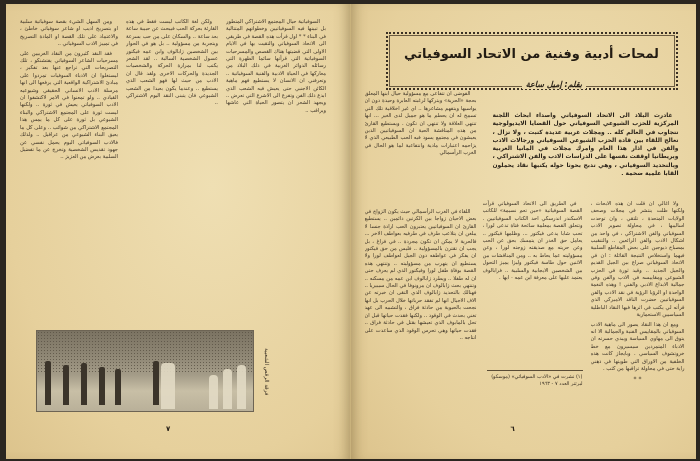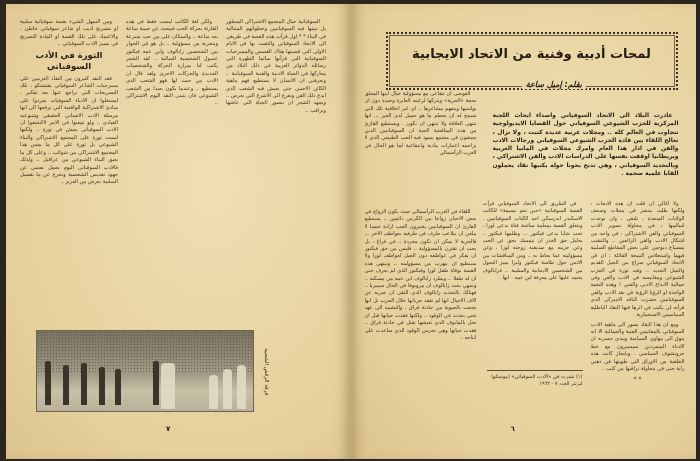--- a/index.html
+++ b/index.html
@@ -92,21 +92,20 @@
     font-size: 5px; line-height: 7px; color: #3d3326; }
 </style>
 </head>
 <body>
 
 <div class="spread">
 
   <div class="page left">
     <div class="col l-c1">
       <p>ومن السهل الشيء بقصة سوفياتية سلبية او بتصريح اديب او شاعر سوفياتي خاطئ ، والاعتماد على تلك القصة او المادة التصريح في تمييز الادب السوفياتي ..</p>
-      <p class="subhead">الثورة في الأدب السوفياتي</p>
       <p>فقد النقد كثيرون من النقاد الغربيين على مسرحيات الشاعر السوفياتي يفتشنكو ، تلك التصريحات التي تراجع عنها بعد تفكير ، ليستغلوا ان الادباء السوفيات تمردوا على مبادئ الاشتراكية الواقعية التي يرفعها الى انها مرسلة الادب الانساني الحقيقي وشيوعيه القيادي .. ولو تمعنوا في الامر لاكتشفوا ان الادب السوفياتي يعيش في ثورة .. ولكنها ليست ثورة على المجتمع الاشتراكي والبناء الشيوعي بل ثورة على كل ما يمس هذا المجتمع الاشتراكي من شوائب .. وعلى كل ما يعيق البناء الشيوعي من عراقيل .. ولذلك فالادب السوفياتي اليوم يحمل نفسي عن جهود تقديس الشخصية وتخرج عن ما تفضيل السلبية بعرض من العزيز ..</p>
     </div>
     <div class="col l-c2">
       <p>ولكن لغة الكاتب ليست فقط في هذه القارئة بحركة الحب فيبحث عن حبيبة ساعة بعد ساعة .. والسكان على من حب بسرعة وبتجربة من مسؤولية .. بل هو في الحوار بين الشخصين زابالوف وابن عمه فيكتور عسول الشخصية السالبة .. لقد الشعر يكتب لنا بمرارة الحركة والشخصيات الجديدة والحركات الاخرى ولقد قال ان الادب من حيث لها فهو الشعب الذي يستطيع .. وعندما يكون بعيدا من الشعب الشيوعي فان يتبنى النقد اليوم الاشتراكي ..</p>
     </div>
     <div class="col l-c3">
       <p>السوفياتية حيال المجتمع الاشتراكي المتطور بل تبينها فيه السوفياتيين وخطواتهم المتتالية في البناء * * اول قرأت هذه القصة في طريقي الى الاتحاد السوفياتي والتقيت بها في الايام الاولى التي قضيتها هناك القصص والمسرحيات السوفياتية التي قرأتها سائما الظهرة التي رسائله الدوائر الغربية في ذلك البلاد من معاركها في الحياة الادبية والفنية السوفياتية .. وتعرفني ان الانسان لا يستطيع فهم ماهية الكائن الاجنبي حتى يعيش فيه الشعب الذي ابدع ذلك الفن وتفرع الى الاشرع التي تعرض .. ويجهد الشعر ان يتصور الحياة التي عاشها ويراقب ..</p>
     </div>
 
     <div class="photo">
@@ -122,21 +121,21 @@
       <div class="ghost" style="left:186px;height:40px"></div>
       <div class="ghost" style="left:200px;height:44px"></div>
     </div>
     <div class="caption-vert">فرقة الرقص الشعبية</div>
 
     <div class="pagenum l-num">٧</div>
   </div>
 
   <div class="page right">
     <div class="title-box">
-      <div class="title">لمحات أدبية وفنية من الاتحاد الايجابية</div>
+      <div class="title">لمحات أدبية وفنية من الاتحاد السوفياتي</div>
     </div>
     <div class="byline">بقلم: إميل ساعة</div>
 
     <div class="col r-c0">
       <p>الفوضى ان تتفاعى مع مسؤولية حيال ابنها المعلق بحجة «الحرية» ويتركها لرغبته العابرة وحيدة دون ان يواسيها ويتفهم مشاعرها .. اي غير اخلاقية تلك التي تسمح له ان يحطم ما هو جميل لدى الغير ... انها تنتهي العلاقة ولا تنتهي ان تكون . ويستطيع القارئ من هذه المناقشة الحية ان السوفياتيين الذين يعيشون في مجتمع يسود فيه الحب الطبيعي الذي لا يزاحمه اعتبارات مادية وانتفاعية لما هو الحال في الغرب الرأسمالي</p>
     </div>
 
     <div class="intro">
       <p>غادرت البلاد الى الاتحاد السوفياتي واصداء ابحاث اللجنة المركزية للحزب الشيوعي السوفياتي حول القضايا الايديولوجية تتجاوب في العالم كله .. ومجلات غربية عديدة كتبت ، ولا تزال ، تعالج اللقاء بين قادة الحزب الشيوعي السوفياتي ورجالات الادب والفن في اذار هذا العام وامرك مجلات في المانيا الغربية وبريطانيا اوقفت نفسها على الدراسات الادب والفن الاشتراكي ، وبالتحديد السوفياتي ، وهي تدبج بحوثا حوله يكتبها نقاد يحملون القابا علمية ضخمة .</p>
     </div>

